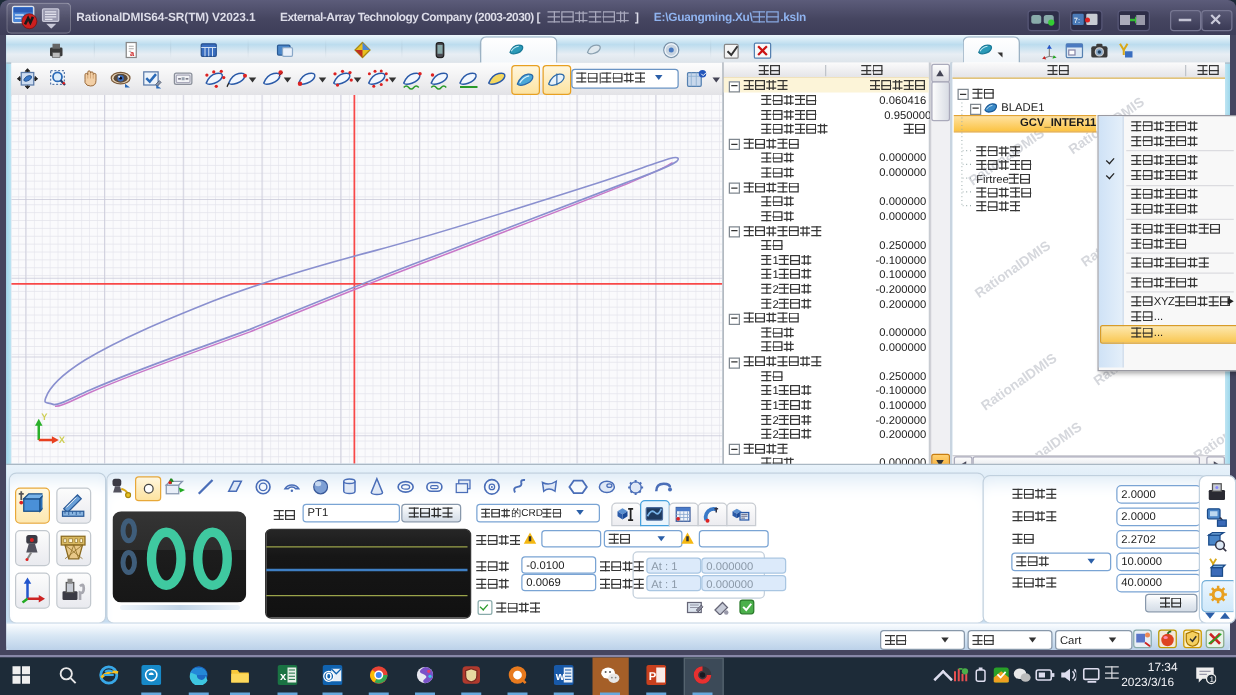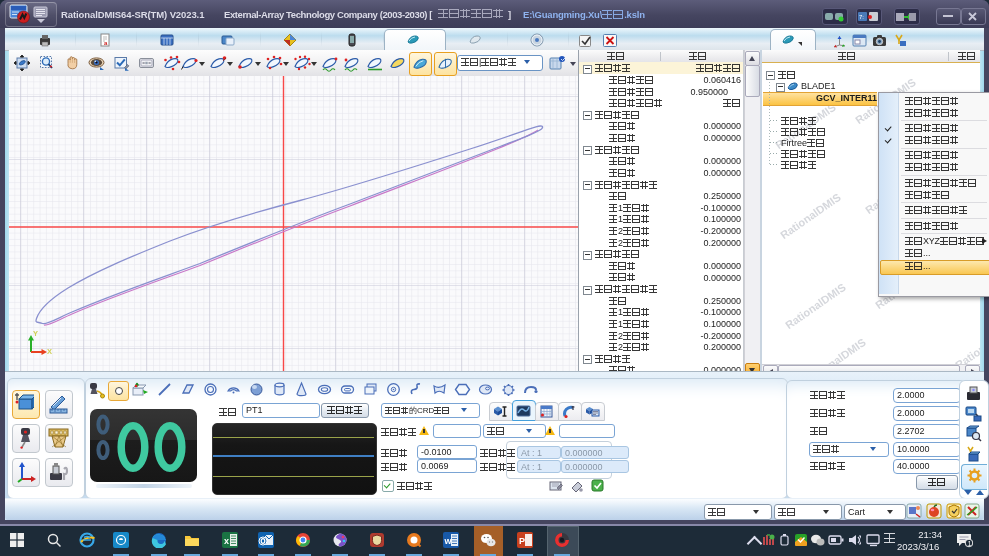--- a/index.html
+++ b/index.html
@@ -317,21 +317,21 @@
 <div class="a" style="left:743px;top:50px;width:1px;height:327px;background:#c8ccd2;"></div>
 <div class="a" style="left:579px;top:62px;width:164px;height:12px;background:#fcf4d8;"></div>
 <div class="a" style="left:583px;top:64.7px;width:7px;height:7px;border:1px solid #808890;background:#fff;">
     <div style="position:absolute;left:1px;top:2.6px;width:5px;height:1px;background:#333;"></div>
   </div>
 <div class="a tx" style="left:595px;top:63.3px;"><i class="k k1" style="width:8px;height:8px"></i><i class="k k2" style="width:8px;height:8px"></i><i class="k k3" style="width:8px;height:8px"></i><i class="k k1" style="width:8px;height:8px"></i></div>
 <div class="a tx" style="right:248px;top:63.3px;"><i class="k k1" style="width:8px;height:8px"></i><i class="k k2" style="width:8px;height:8px"></i><i class="k k3" style="width:8px;height:8px"></i><i class="k k1" style="width:8px;height:8px"></i><i class="k k2" style="width:8px;height:8px"></i></div>
 <div class="a tx" style="left:609px;top:74.92px;"><i class="k k1" style="width:8px;height:8px"></i><i class="k k2" style="width:8px;height:8px"></i><i class="k k3" style="width:8px;height:8px"></i><i class="k k1" style="width:8px;height:8px"></i><i class="k k2" style="width:8px;height:8px"></i></div>
 <div class="a tx" style="right:248px;top:74.9px;">0.060416</div>
 <div class="a tx" style="left:609px;top:86.53999999999999px;"><i class="k k1" style="width:8px;height:8px"></i><i class="k k2" style="width:8px;height:8px"></i><i class="k k3" style="width:8px;height:8px"></i><i class="k k1" style="width:8px;height:8px"></i><i class="k k2" style="width:8px;height:8px"></i></div>
-<div class="a tx" style="right:261px;top:86.5px;">0.950000</div>
+<div class="a tx" style="right:244px;top:86.5px;">0.950000</div>
 <div class="a tx" style="left:609px;top:98.16px;"><i class="k k1" style="width:8px;height:8px"></i><i class="k k2" style="width:8px;height:8px"></i><i class="k k3" style="width:8px;height:8px"></i><i class="k k1" style="width:8px;height:8px"></i><i class="k k2" style="width:8px;height:8px"></i><i class="k k3" style="width:8px;height:8px"></i></div>
 <div class="a tx" style="right:248px;top:98.2px;"><i class="k k1" style="width:8px;height:8px"></i><i class="k k2" style="width:8px;height:8px"></i></div>
 <div class="a" style="left:583px;top:111.2px;width:7px;height:7px;border:1px solid #808890;background:#fff;">
     <div style="position:absolute;left:1px;top:2.6px;width:5px;height:1px;background:#333;"></div>
   </div>
 <div class="a tx" style="left:595px;top:109.77999999999999px;"><i class="k k1" style="width:8px;height:8px"></i><i class="k k2" style="width:8px;height:8px"></i><i class="k k3" style="width:8px;height:8px"></i><i class="k k1" style="width:8px;height:8px"></i><i class="k k2" style="width:8px;height:8px"></i></div>
 <div class="a tx" style="left:609px;top:121.39999999999999px;"><i class="k k1" style="width:8px;height:8px"></i><i class="k k2" style="width:8px;height:8px"></i><i class="k k3" style="width:8px;height:8px"></i></div>
 <div class="a tx" style="right:248px;top:121.4px;">0.000000</div>
 <div class="a tx" style="left:609px;top:133.02px;"><i class="k k1" style="width:8px;height:8px"></i><i class="k k2" style="width:8px;height:8px"></i><i class="k k3" style="width:8px;height:8px"></i></div>
 <div class="a tx" style="right:248px;top:133.0px;">0.000000</div>
@@ -898,19 +898,19 @@
   </svg>
 <svg class="a" style="left:847px;top:533px" width="14" height="14" viewBox="0 0 14 14">
     <path d="M2 5 h3 l4-3 v10 l-4-3 h-3z" fill="#dde"></path>
     <path d="M11 4 q3 3 0 6 M12.5 2.5 q4.5 4.5 0 9" stroke="#dde" fill="none" stroke-width="1.2"></path>
   </svg>
 <svg class="a" style="left:866px;top:533px" width="15" height="14" viewBox="0 0 15 14">
     <rect x="1" y="2" width="12" height="8.5" rx="1" fill="none" stroke="#dde" stroke-width="1.3"></rect>
     <path d="M4 12.5 h7" stroke="#dde" stroke-width="1.3"></path>
   </svg>
 <div class="a tx" style="left:884px;top:533px;color:#f0f0f4;font-weight:bold;"><i class="k k1" style="width:11px;height:10px"></i></div>
-<div class="a tx" style="left:906px;top:529px;font-size:9.5px;color:#f0f0f4;text-align:right;width:36px;">21:34</div>
+<div class="a tx" style="left:906px;top:529px;font-size:9.5px;color:#f0f0f4;text-align:right;width:36px;">17:34</div>
 <div class="a tx" style="left:897px;top:541px;font-size:9.5px;color:#f0f0f4;">2023/3/16</div>
 <svg class="a" style="left:956px;top:532px" width="17" height="16" viewBox="0 0 17 16">
     <path d="M1 2 h14 v9 h-9 l-3 3 v-3 h-2z" fill="#eee"></path>
     <path d="M3.5 5h9M3.5 7.5h6" stroke="#99a" stroke-width="1"></path>
     <circle cx="13" cy="11" r="3.8" fill="#1d2b38" stroke="#eee" stroke-width="1"></circle>
     <text x="11.7" y="13.6" font-size="6.5" fill="#fff">1</text>
   </svg>
 </body></html>

